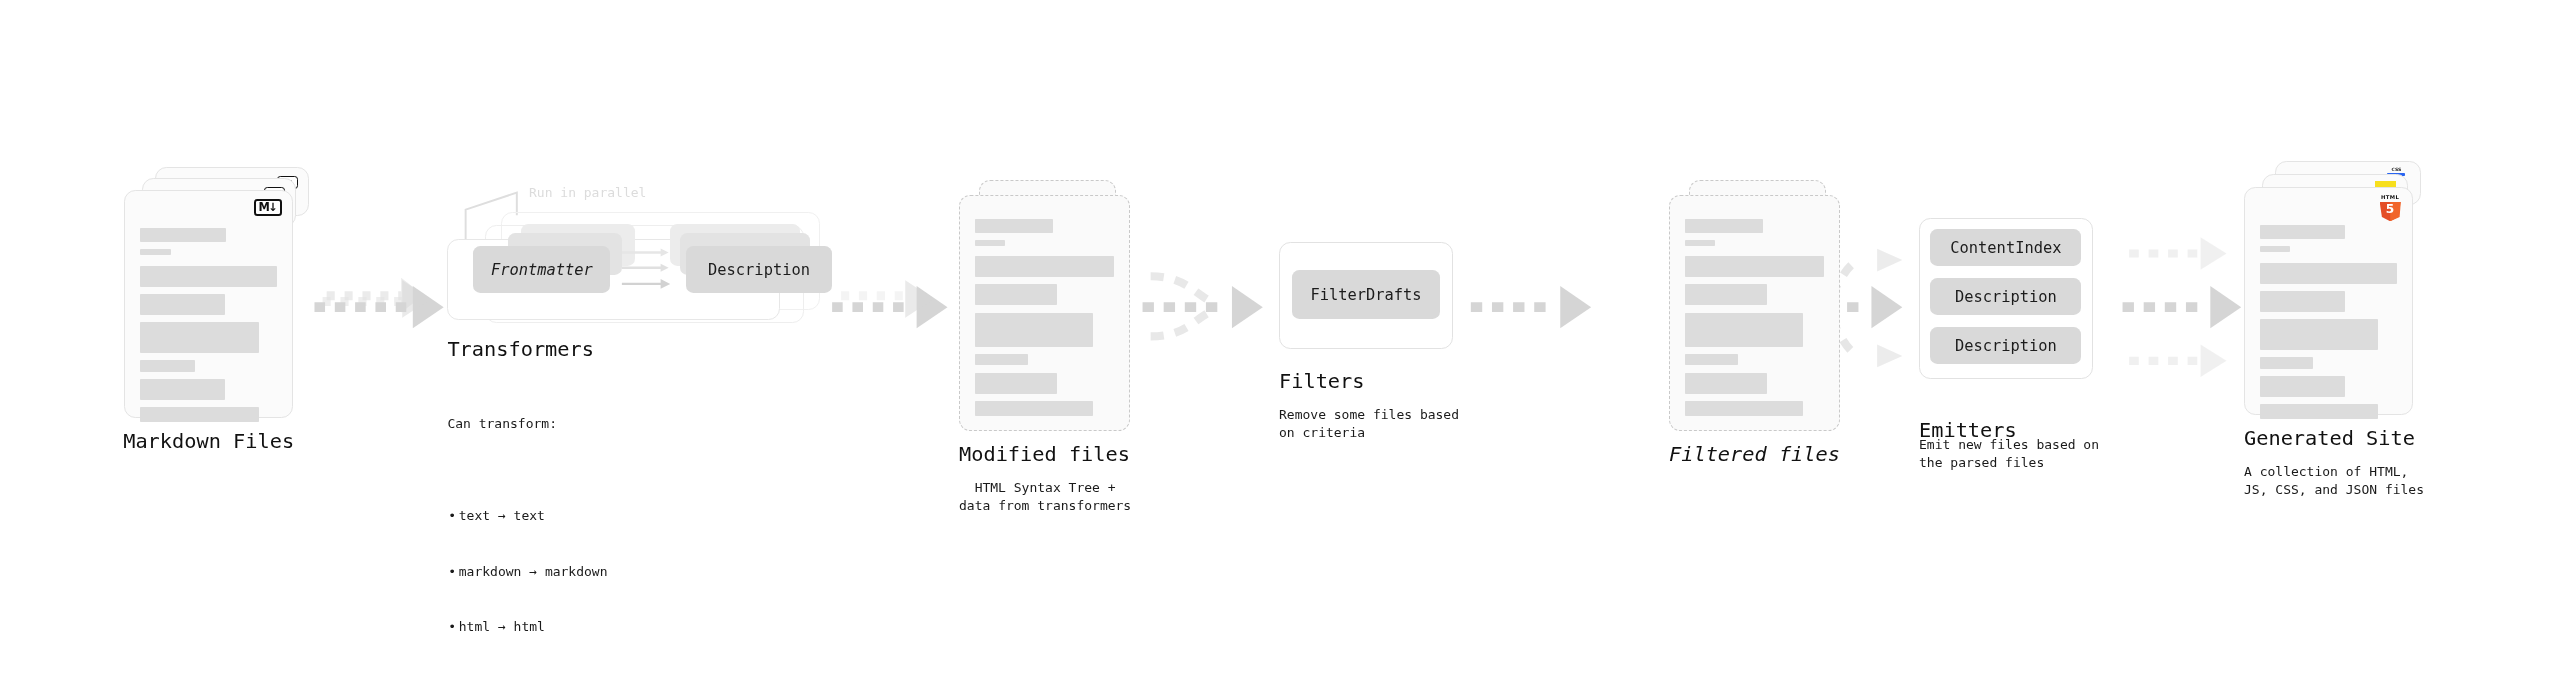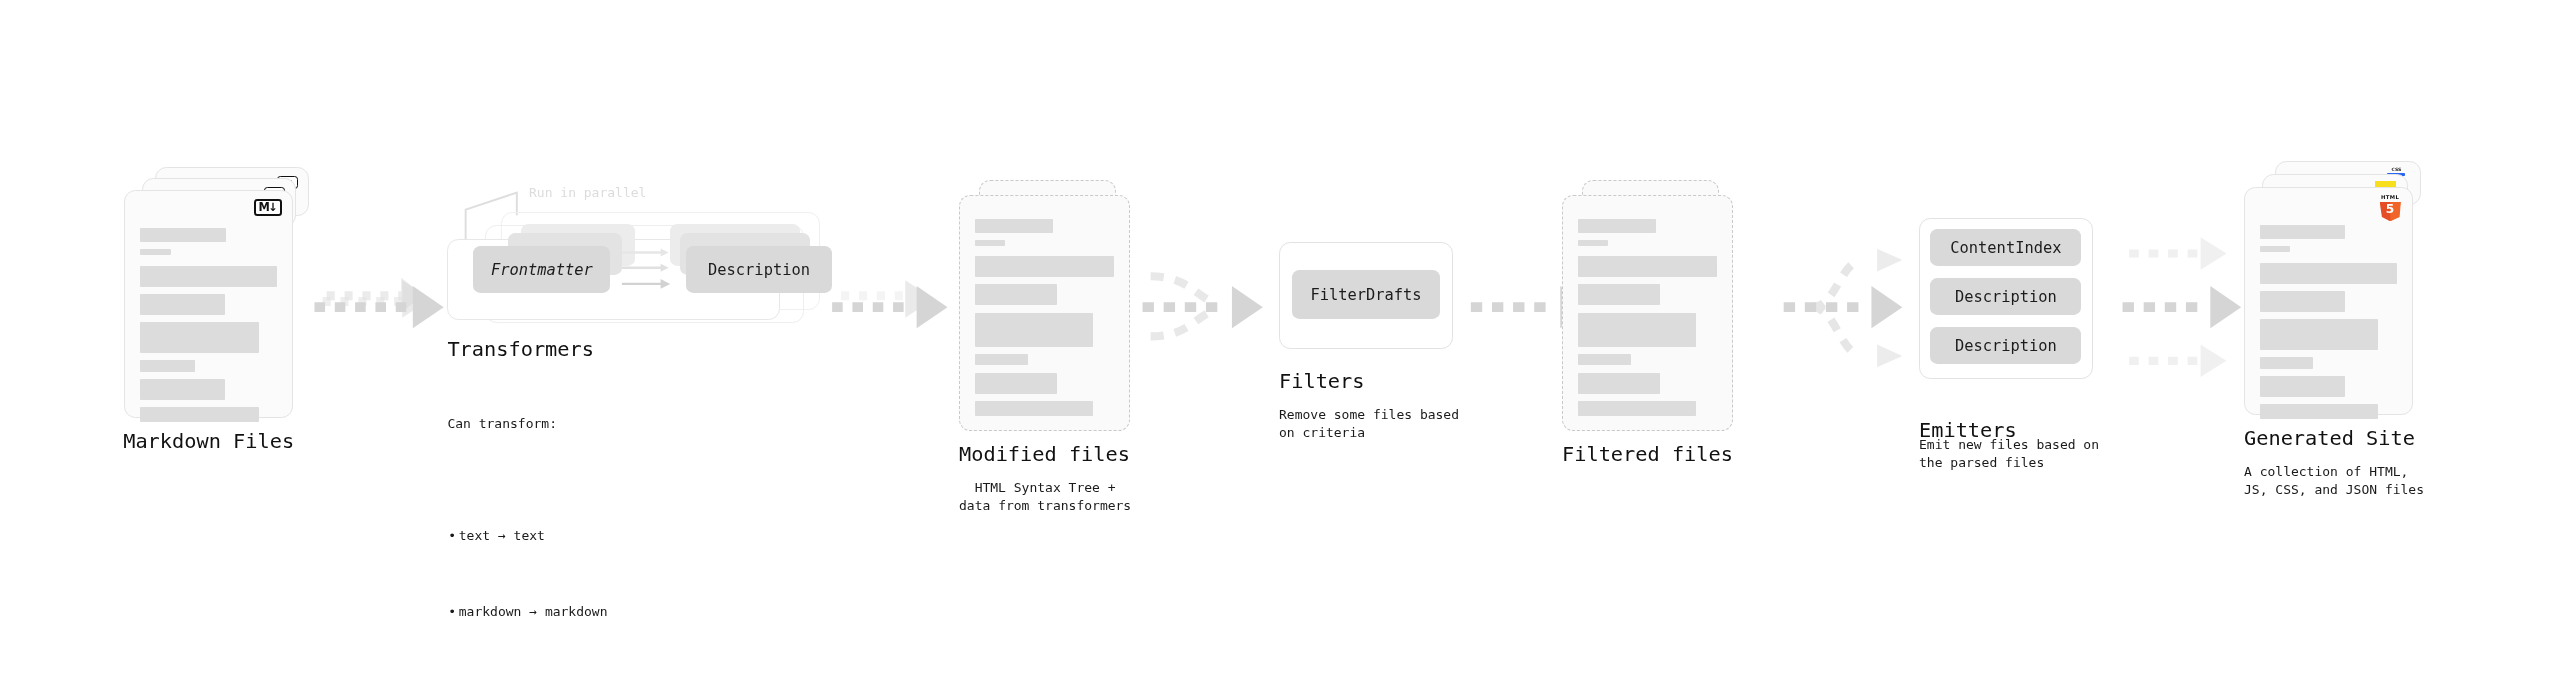--- a/index.html
+++ b/index.html
@@ -171,21 +171,21 @@
     letter-spacing: 0px;
   }
   .caption-sub {
     position: absolute;
     font-size: 13px;
     line-height: 1.42;
     color: #1a1a1a;
     white-space: pre;
   }
   .caption-sub ul { margin: 0; padding: 0 0 0 11.4px; list-style: none; }
-  .caption-sub li { position: relative; margin-top: 20px; }
+  .caption-sub li { position: relative; }
   .caption-sub li::before {
     content: "\2022";
     position: absolute;
     left: -10.6px;
     top: 0;
   }
   .note-parallel {
     position: absolute;
     font-size: 13px;
     color: #dcdcdc;
@@ -371,21 +371,21 @@
   <div class="node" style="left:1279px; top:242px; width:195px; height:211px;">
 
     <div class="gbox" style="left:0px; top:0px; width:174px; height:107px;"></div>
     <div class="chip" style="left:13px; top:28px; width:148px; height:49px;">FilterDrafts</div>
 
     <div class="caption-title" style="left:0px; top:127px;">Filters</div>
     <div class="caption-sub" style="left:0px; top:164px;">Remove some files based
 on criteria</div>
   </div>
 
-  <div class="node" style="left:1562px; top:180px; width:203px; height:276px;">
+  <div class="node" style="left:1669px; top:180px; width:203px; height:276px;font-style:italic;">
 
     <div class="doc dashed" style="left:19.5px; top:0px; width:137px; height:39px;"></div>
     <div class="doc dashed" style="left:0px; top:14.6px; width:171px; height:236px;">
       <div class="doc-body" style="top:23px;">
         <div class="bar" style="width:56%;  height:14px;"></div>
         <div class="bar" style="width:22%;  height:5.7px;  margin-bottom:10.6px;"></div>
         <div class="bar" style="width:100%; height:21px;"></div>
         <div class="bar" style="width:59%;  height:21px;"></div>
         <div class="bar" style="width:85%;  height:34px;"></div>
         <div class="bar" style="width:38%;  height:11.4px;"></div>

